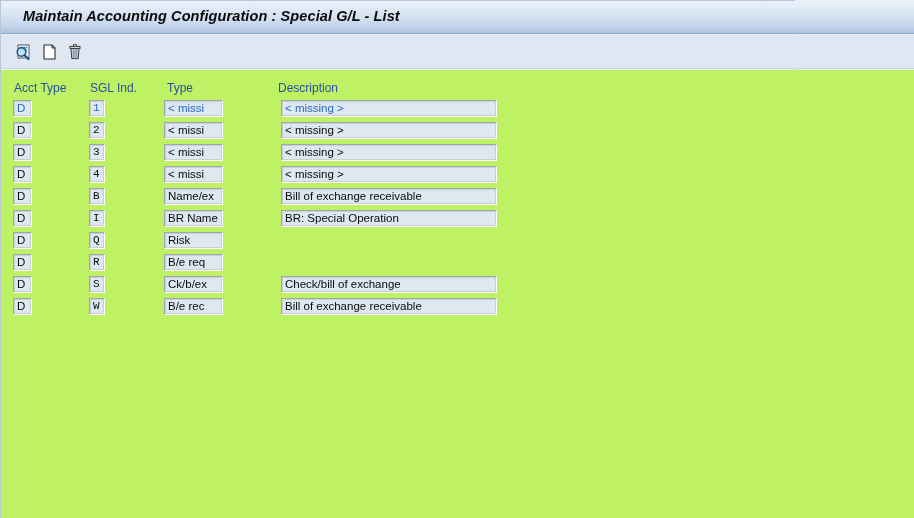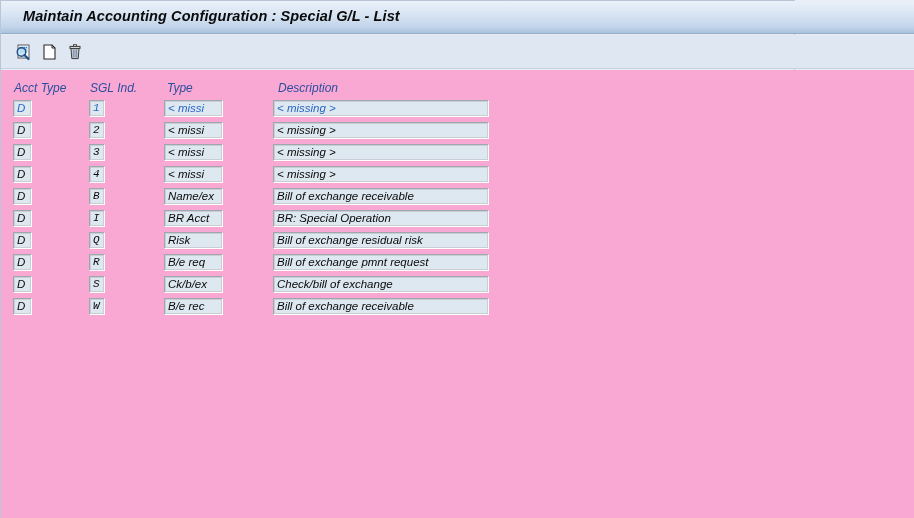--- a/index.html
+++ b/index.html
@@ -74,22 +74,21 @@
     white-space: nowrap;
     user-select: none;
   }
 
   
   .content {
     position: absolute;
     left: 0; top: 69px;
     width: 914px;
     height: 448px;
-    background: #f9a8d4;
-    font-style: italic;
+    background: #bef264;
   }
 
   .col-headers {
     position: absolute;
     left: 0; top: 11px;
     width: 914px;
     height: 16px;
   }
   .col-h {
     position: absolute;
@@ -127,21 +126,21 @@
     color: #0a0a0a;
     padding: 0 3px;
     white-space: nowrap;
     overflow: hidden;
   }
   .fld.sel { color: #2a67c4; }
 
   .fld.acct { left: 12px;  width: 19px; text-align: left; }
   .fld.sgl  { left: 88px;  width: 16px; font-family: "Liberation Mono", monospace; font-size: 11px; }
   .fld.name { left: 163px; width: 59px; }
-  .fld.desc { left: 272px; width: 216px; }
+  .fld.desc { left: 280px; width: 216px; }
 
   .tk-svg { display: block; }
 </style>
 </head>
 <body>
 
 <div id="app">
 
   <div class="titlebar">
     <div class="titlebar-text">Maintain Accounting Configuration : Special G/L - List</div>
@@ -230,34 +229,32 @@
         </div>
         <div class="row">
           <div class="fld acct">D</div>
           <div class="fld sgl">B</div>
           <div class="fld name">Name/ex</div>
           <div class="fld desc">Bill of exchange receivable</div>
         </div>
         <div class="row">
           <div class="fld acct">D</div>
           <div class="fld sgl">I</div>
-          <div class="fld name">BR Acct</div>
+          <div class="fld name">BR Name</div>
           <div class="fld desc">BR: Special Operation</div>
         </div>
         <div class="row">
           <div class="fld acct">D</div>
           <div class="fld sgl">Q</div>
           <div class="fld name">Risk</div>
-          <div class="fld desc">Bill of exchange residual risk</div>
         </div>
         <div class="row">
           <div class="fld acct">D</div>
           <div class="fld sgl">R</div>
           <div class="fld name">B/e req</div>
-          <div class="fld desc">Bill of exchange pmnt request</div>
         </div>
         <div class="row">
           <div class="fld acct">D</div>
           <div class="fld sgl">S</div>
           <div class="fld name">Ck/b/ex</div>
           <div class="fld desc">Check/bill of exchange</div>
         </div>
         <div class="row">
           <div class="fld acct">D</div>
           <div class="fld sgl">W</div>

